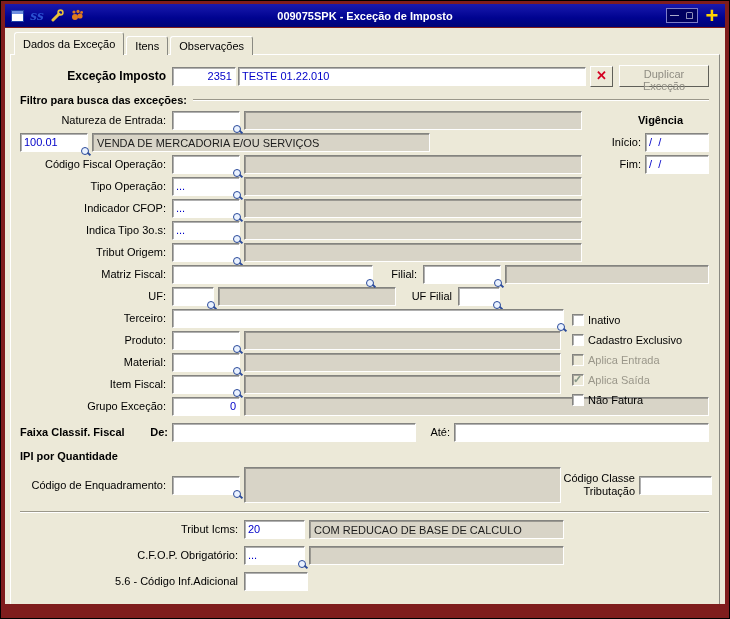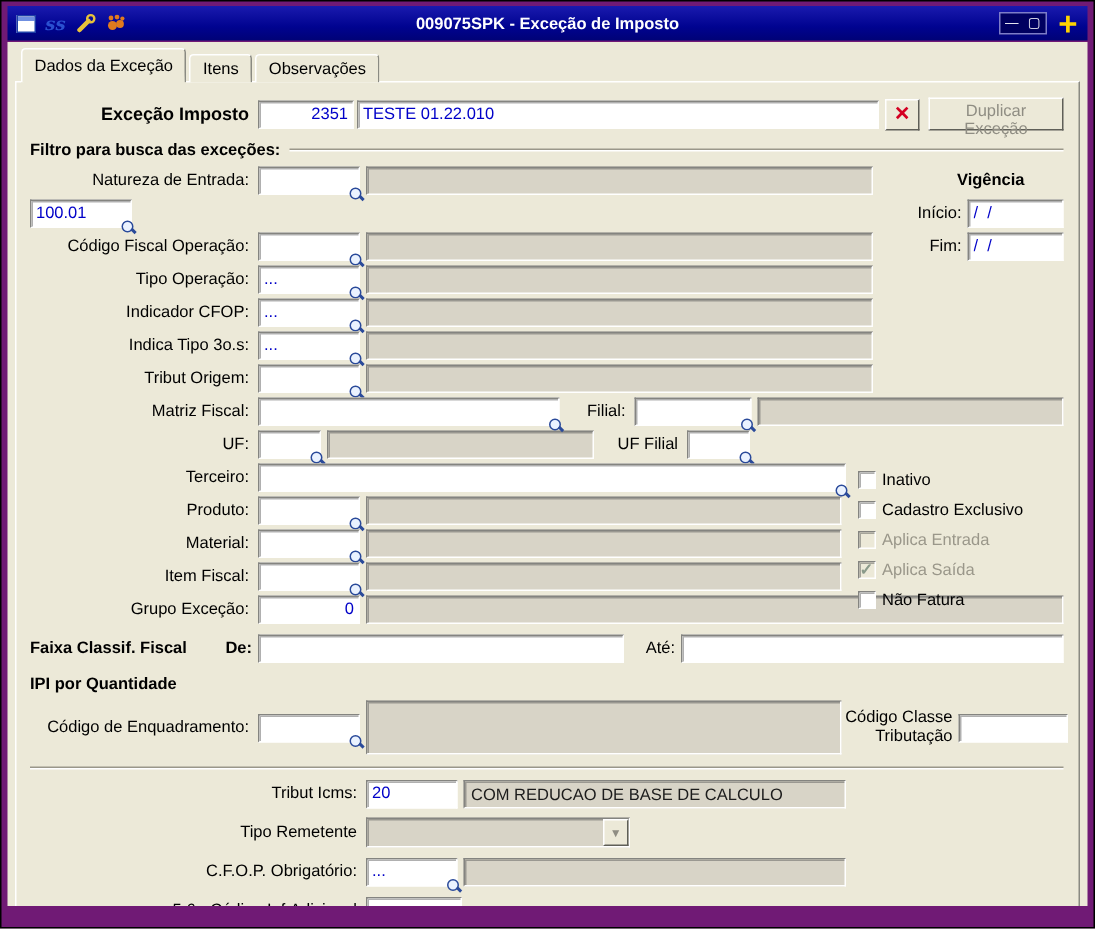--- a/index.html
+++ b/index.html
@@ -1,19 +1,19 @@
 <!DOCTYPE html>
 <html><head>
 <meta charset="utf-8">
 <style>
   * { box-sizing: border-box; }
   html,body { margin:0; padding:0; background:#9a9a9a; }
   body { font-family:"Liberation Sans", sans-serif; font-size:11px; color:#000; }
 
-  .window { position:relative; width:730px; height:619px; background:#701a75;
+  .window { position:relative; width:730px; height:619px; background:#7f1d1d;
             border:1px solid #000; margin:0 auto; }
 
   
   .titlebar { position:absolute; top:3px; left:4px; right:4px; height:23px;
               background:linear-gradient(180deg,#1a1aae 0%, #000390 60%, #000276 100%);
               display:flex; align-items:center; padding:0 4px; }
   .titlebar .title { position:absolute; left:0; right:0; text-align:center;
                      color:#fff; font-weight:bold; font-size:11px; pointer-events:none; }
   .tb-icons { display:flex; gap:4px; align-items:center; z-index:2; }
   .tb-ic { width:16px; height:15px; display:flex; align-items:center; justify-content:center; }
@@ -210,20 +210,21 @@
           <span class="rslot">
             <span class="vig">Vigência</span>
           </span>
         </div>
 
         <div class="row">
           <span class="fwrap">
             <input class="fld code" value="100.01" style="">
             <span class="lkp"></span>
           </span>
+          <span class="desc dsc338">VENDA DE MERCADORIA E/OU SERVIÇOS</span>
           <span class="rslot">
             <span class="dlbl">Início:</span>
             <input class="fld date" value="/  /" style="">
           </span>
         </div>
 
         <div class="row">
           <span class="lbl">Código Fiscal Operação:</span>
           <span class="fwrap">
             <input class="fld code" value="" style="">
@@ -391,27 +392,20 @@
       </div>
 
       <div class="separator"></div>
 
       <div class="brow">
         <span class="blbl">Tribut Icms:</span>
         <input class="fld w60" value="20" style="">
         <span class="desc dsc254">COM REDUCAO DE BASE DE CALCULO</span>
       </div>
 
-      <div class="brow">
-        <span class="blbl">Tipo Remetente</span>
-        <span class="combo">
-          <span class="combo-val"></span>
-          <span class="combo-arrow">▼</span>
-        </span>
-      </div>
 
       <div class="brow">
         <span class="blbl">C.F.O.P. Obrigatório:</span>
         <span class="fwrap">
           <input class="fld w60" value="..." style="">
           <span class="lkp"></span>
         </span>
         <span class="desc dsc254"></span>
       </div>
 

